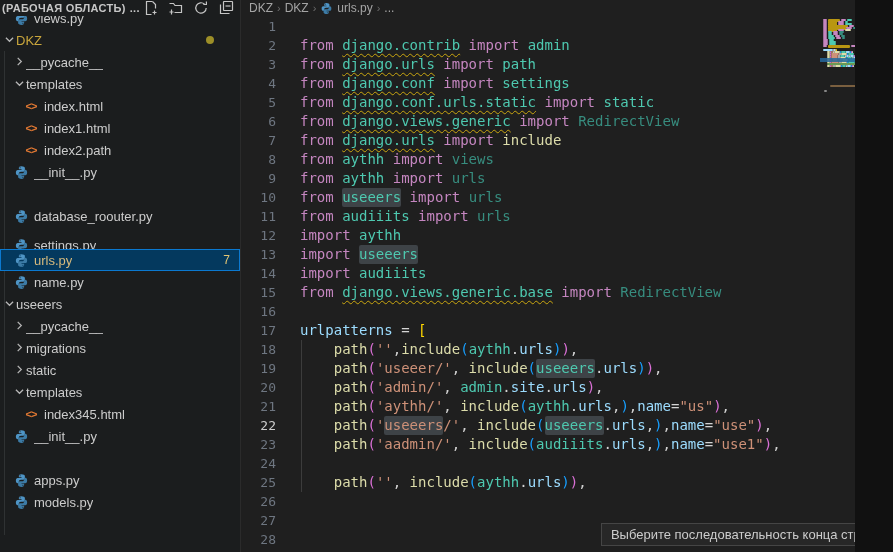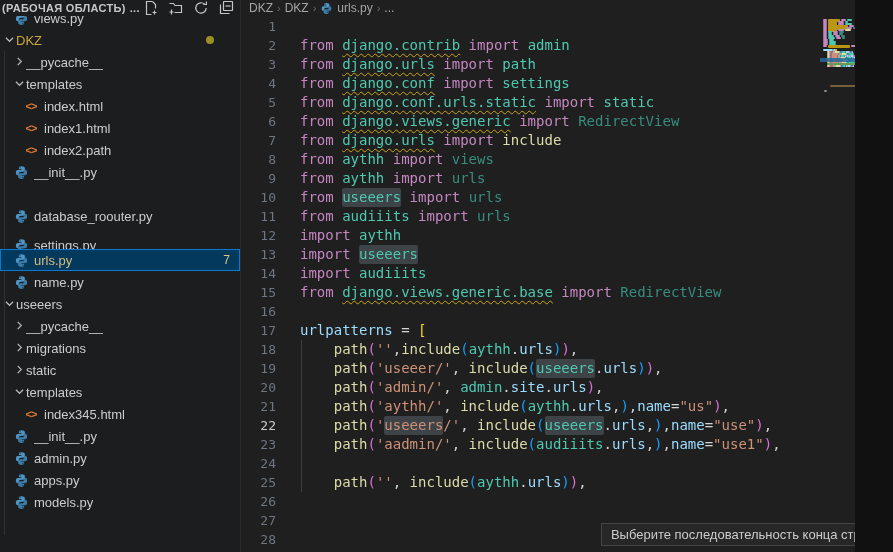--- a/index.html
+++ b/index.html
@@ -208,29 +208,20 @@
           <span class="lbl">index345.html</span>
         </div>
         <div class="row" style="top: 425px; padding-left: 13px;">
           <span class="ficon">
             <svg width="15" height="15" viewBox="0 0 16 16">
               <path fill="#4e94c5" d="M7.9 1.2c-2.1 0-2.7.9-2.7 1.9v1.5h2.8v.6H4c-1.3 0-2 .9-2 2.8 0 2 .7 2.9 1.9 2.9h1.2V9.3c0-1.2 1-2.2 2.2-2.2h2.6c1 0 1.7-.8 1.7-1.8V3.1c0-1-1.4-1.9-3.7-1.9zM6.5 2.3a.6.6 0 1 1 0 1.2.6.6 0 0 1 0-1.2z"></path>
               <path fill="#3c7ba6" d="M8.1 14.8c2.1 0 2.7-.9 2.7-1.9v-1.5H8v-.6h4c1.3 0 2-.9 2-2.8 0-2-.7-2.9-1.9-2.9h-1.2v1.6c0 1.2-1 2.2-2.2 2.2H6.1c-1 0-1.7.8-1.7 1.8v2.2c0 1 1.4 1.9 3.7 1.9zm1.4-1.1a.6.6 0 1 1 0-1.2.6.6 0 0 1 0 1.2z"></path>
             </svg>
           </span>
           <span class="lbl">__init__.py</span>
-        </div>
-        <div class="row" style="top: 447px; padding-left: 13px;">
-          <span class="ficon">
-            <svg width="15" height="15" viewBox="0 0 16 16">
-              <path fill="#4e94c5" d="M7.9 1.2c-2.1 0-2.7.9-2.7 1.9v1.5h2.8v.6H4c-1.3 0-2 .9-2 2.8 0 2 .7 2.9 1.9 2.9h1.2V9.3c0-1.2 1-2.2 2.2-2.2h2.6c1 0 1.7-.8 1.7-1.8V3.1c0-1-1.4-1.9-3.7-1.9zM6.5 2.3a.6.6 0 1 1 0 1.2.6.6 0 0 1 0-1.2z"></path>
-              <path fill="#3c7ba6" d="M8.1 14.8c2.1 0 2.7-.9 2.7-1.9v-1.5H8v-.6h4c1.3 0 2-.9 2-2.8 0-2-.7-2.9-1.9-2.9h-1.2v1.6c0 1.2-1 2.2-2.2 2.2H6.1c-1 0-1.7.8-1.7 1.8v2.2c0 1 1.4 1.9 3.7 1.9zm1.4-1.1a.6.6 0 1 1 0-1.2.6.6 0 0 1 0 1.2z"></path>
-            </svg>
-          </span>
-          <span class="lbl">admin.py</span>
         </div>
         <div class="row" style="top: 469px; padding-left: 13px;">
           <span class="ficon">
             <svg width="15" height="15" viewBox="0 0 16 16">
               <path fill="#4e94c5" d="M7.9 1.2c-2.1 0-2.7.9-2.7 1.9v1.5h2.8v.6H4c-1.3 0-2 .9-2 2.8 0 2 .7 2.9 1.9 2.9h1.2V9.3c0-1.2 1-2.2 2.2-2.2h2.6c1 0 1.7-.8 1.7-1.8V3.1c0-1-1.4-1.9-3.7-1.9zM6.5 2.3a.6.6 0 1 1 0 1.2.6.6 0 0 1 0-1.2z"></path>
               <path fill="#3c7ba6" d="M8.1 14.8c2.1 0 2.7-.9 2.7-1.9v-1.5H8v-.6h4c1.3 0 2-.9 2-2.8 0-2-.7-2.9-1.9-2.9h-1.2v1.6c0 1.2-1 2.2-2.2 2.2H6.1c-1 0-1.7.8-1.7 1.8v2.2c0 1 1.4 1.9 3.7 1.9zm1.4-1.1a.6.6 0 1 1 0-1.2.6.6 0 0 1 0 1.2z"></path>
             </svg>
           </span>
           <span class="lbl">apps.py</span>
         </div>

